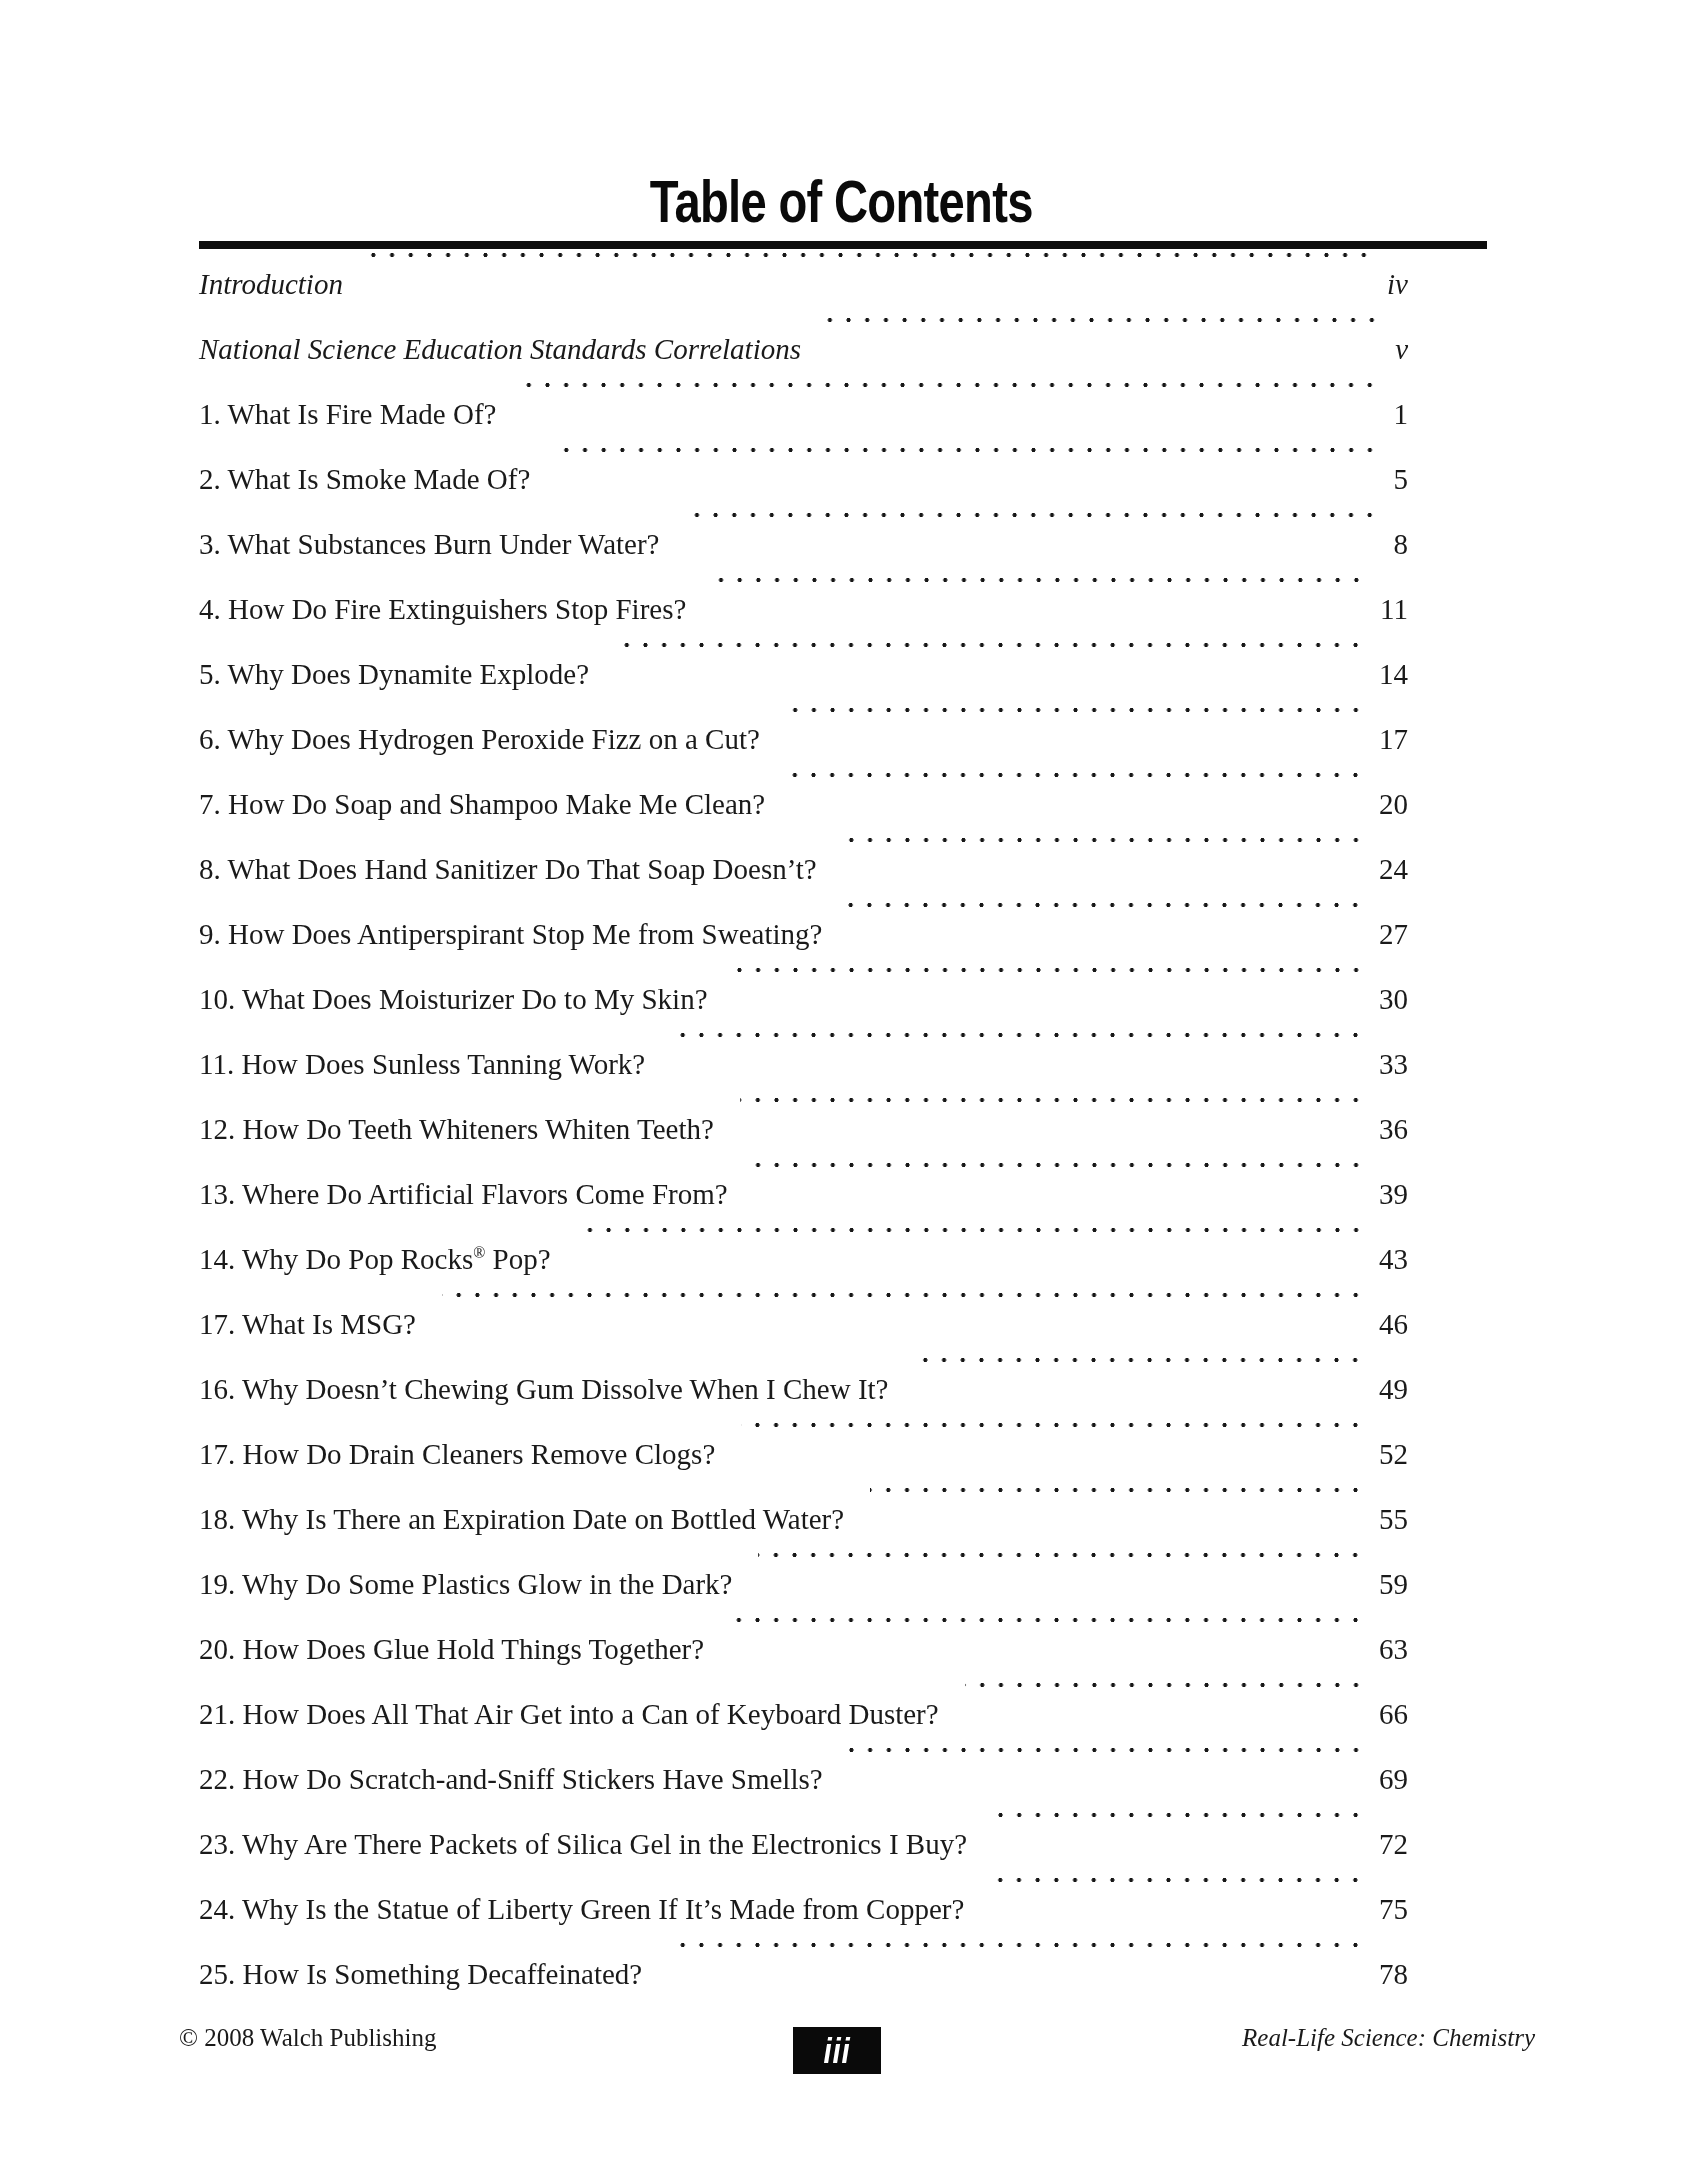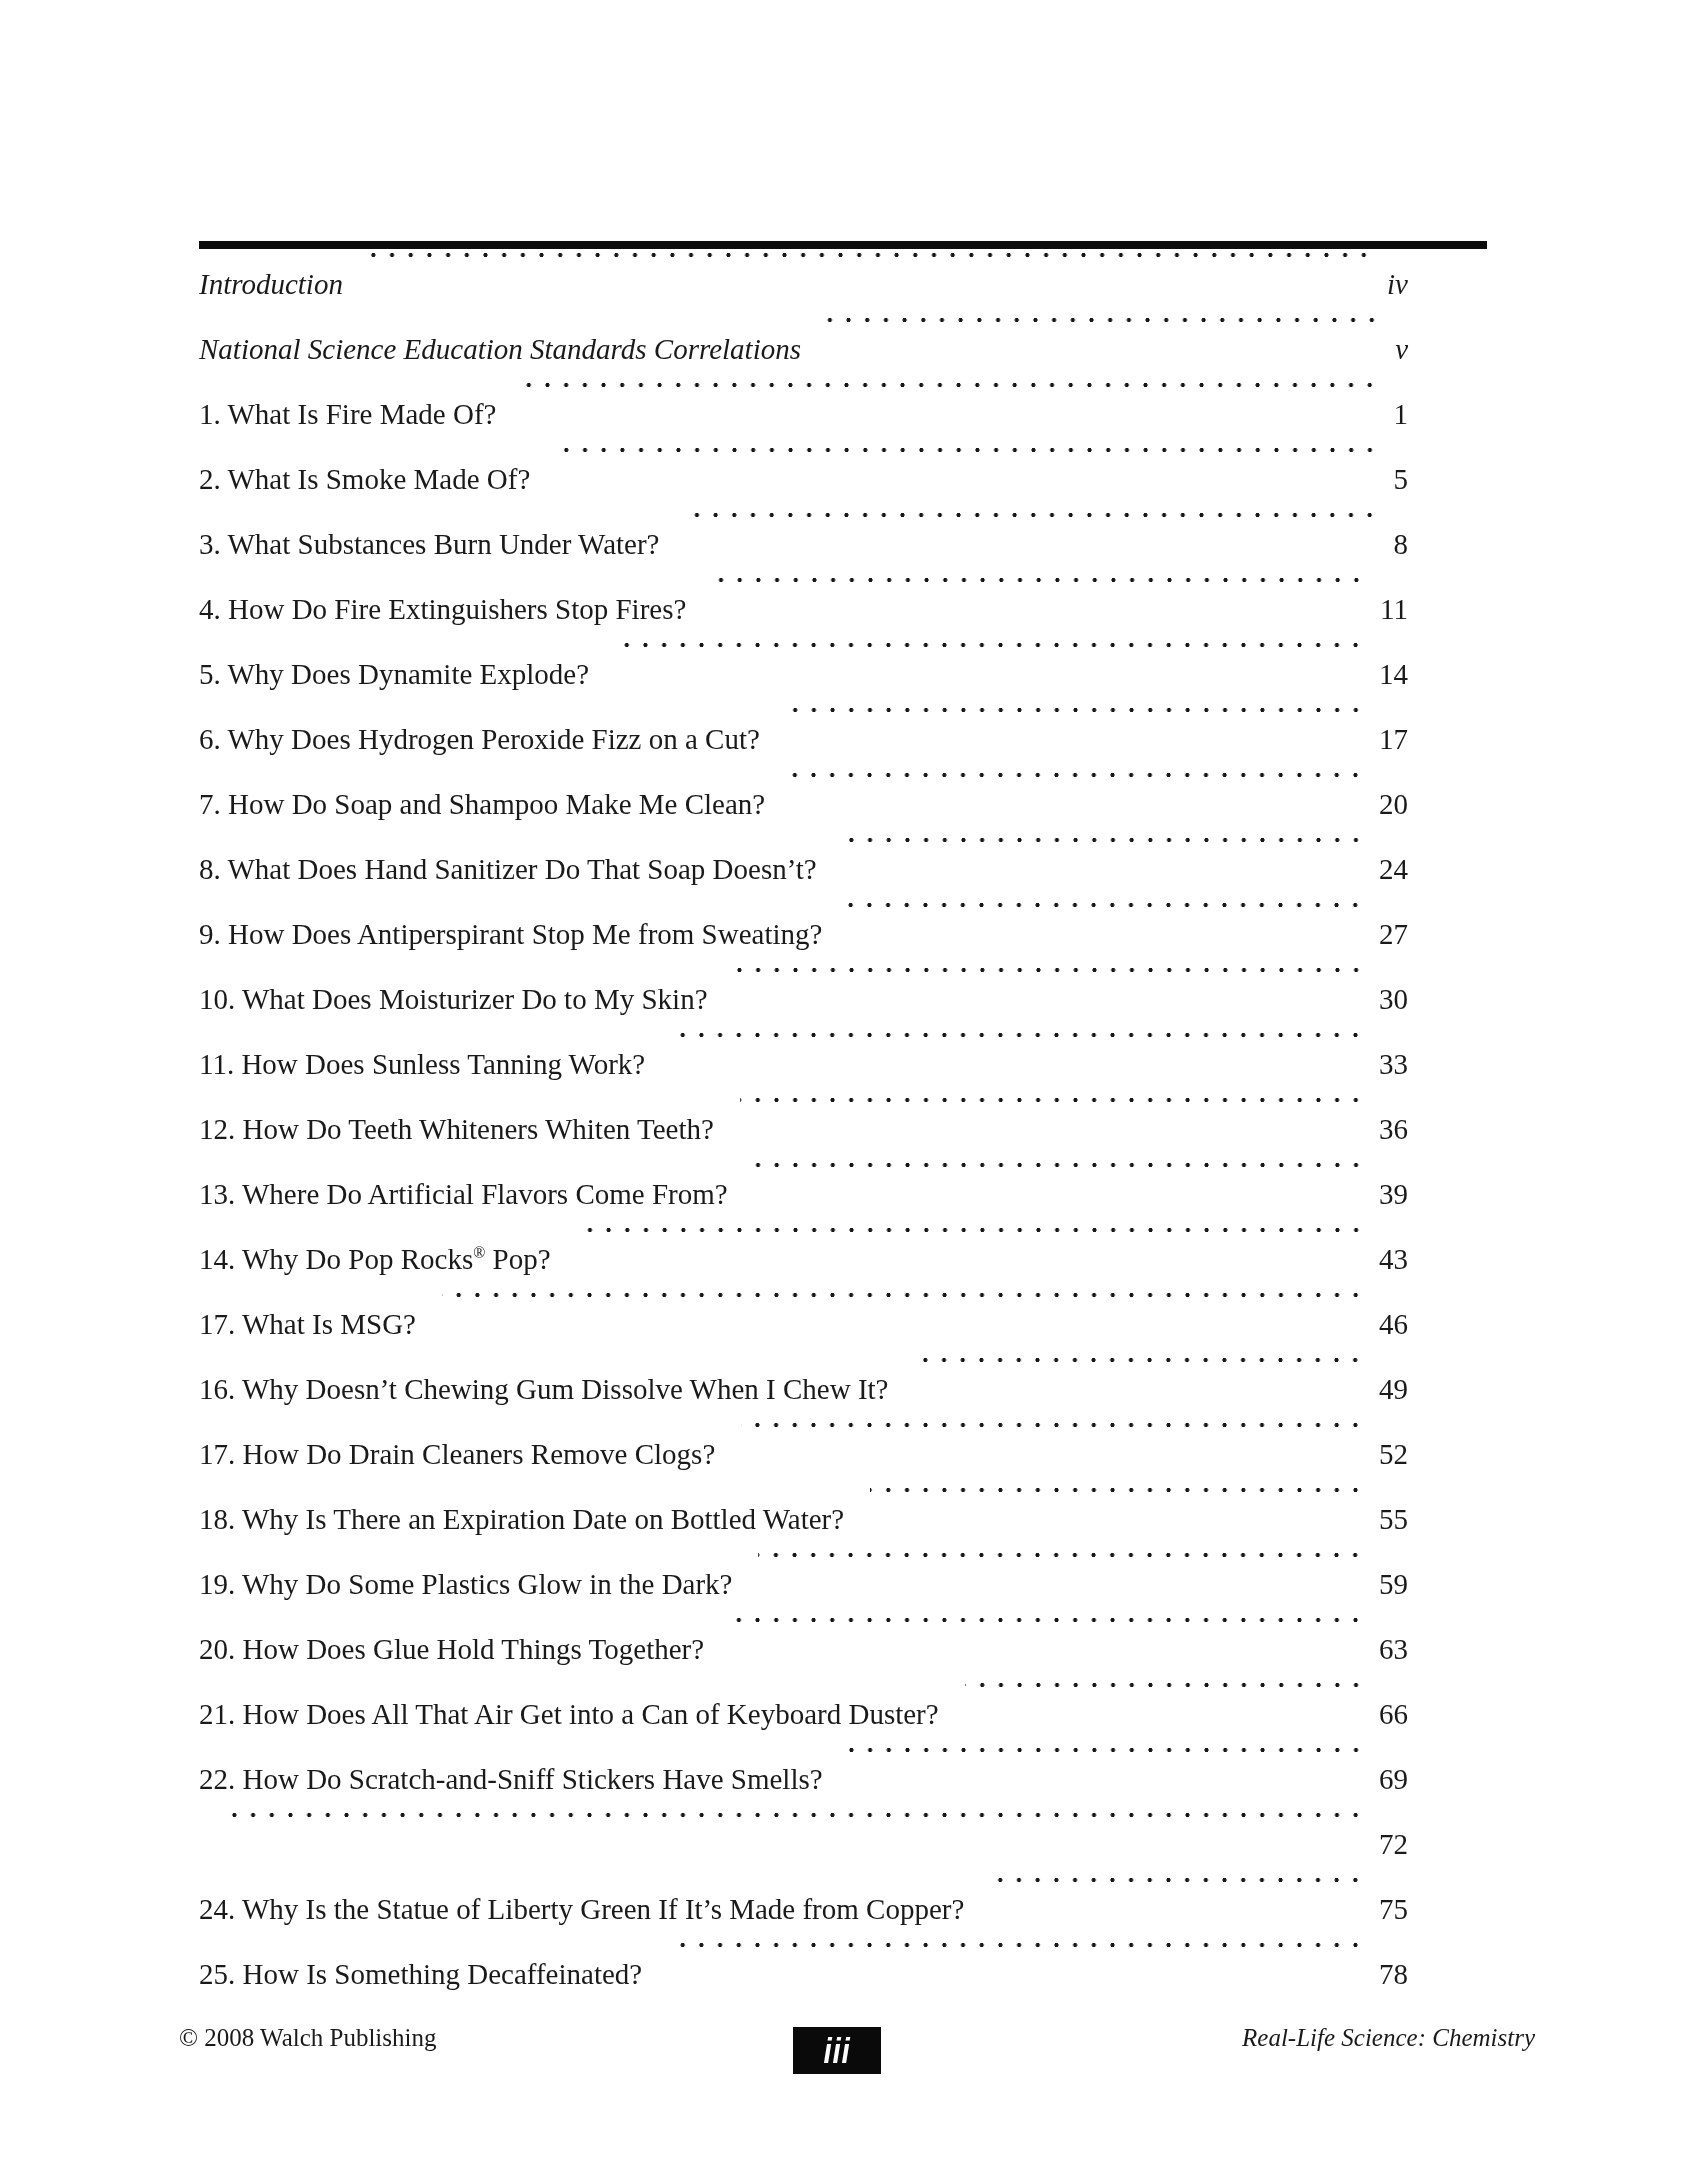--- a/index.html
+++ b/index.html
@@ -74,20 +74,21 @@
   .footer-right {
     position:absolute; right:148px; top:2024px;
     font-style:italic; font-size:25px; line-height:1.1;
   }
 </style>
 </head>
 <body>
 
 <div class="page">
 
+  <h1 class="page-title"><span class="squeeze">Table of Contents</span></h1>
 
   <div class="title-rule"></div>
 
   <div class="toc">
       <div class="toc-row fm">
         <span class="toc-title">Introduction</span>
         <span class="leader"></span>
         <span class="toc-page">iv</span>
       </div>
       <div class="toc-row fm">
@@ -199,20 +200,21 @@
         <span class="toc-title">21. How Does All That Air Get into a Can of Keyboard Duster?</span>
         <span class="leader"></span>
         <span class="toc-page">66</span>
       </div>
       <div class="toc-row">
         <span class="toc-title">22. How Do Scratch-and-Sniff Stickers Have Smells?</span>
         <span class="leader"></span>
         <span class="toc-page">69</span>
       </div>
       <div class="toc-row">
+        <span class="toc-title">23. Why Are There Packets of Silica Gel in the Electronics I Buy?</span>
         <span class="leader"></span>
         <span class="toc-page">72</span>
       </div>
       <div class="toc-row">
         <span class="toc-title">24. Why Is the Statue of Liberty Green If It’s Made from Copper?</span>
         <span class="leader"></span>
         <span class="toc-page">75</span>
       </div>
       <div class="toc-row">
         <span class="toc-title">25. How Is Something Decaffeinated?</span>

